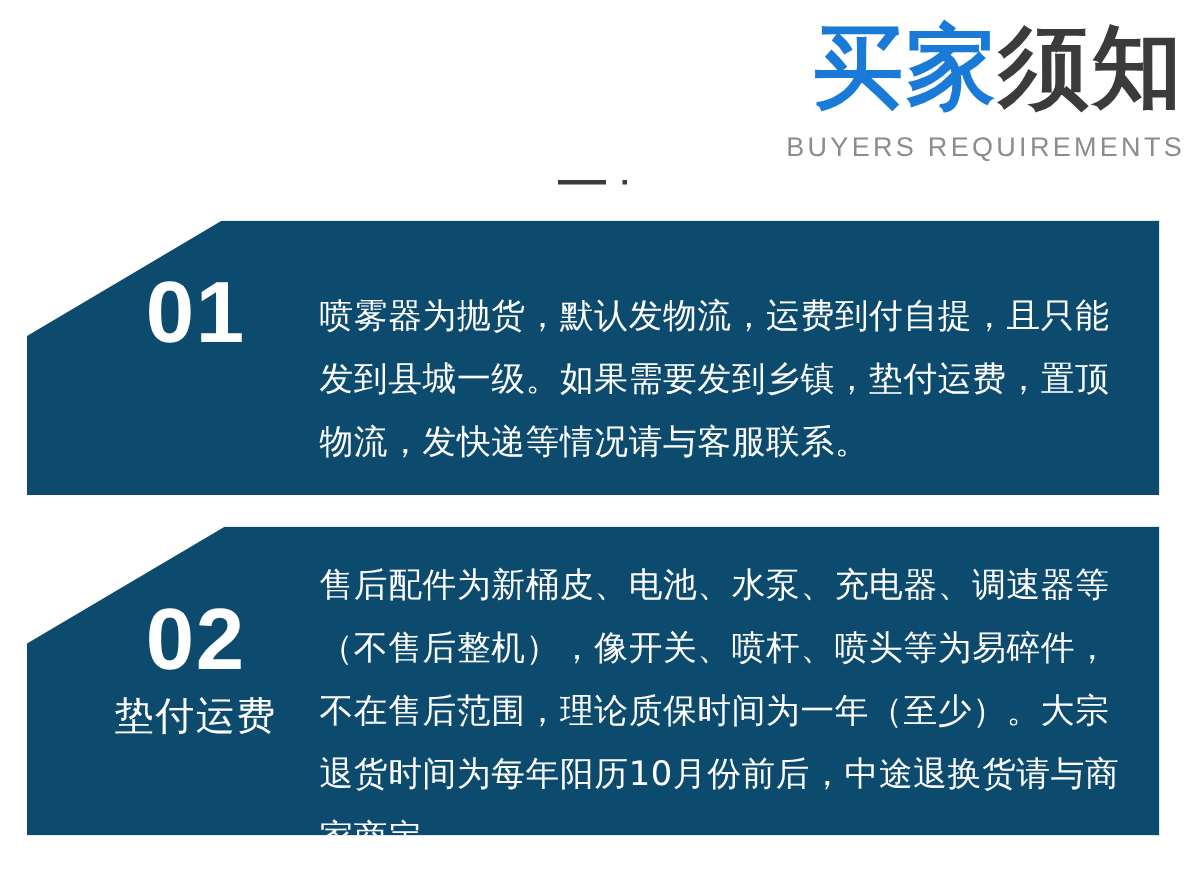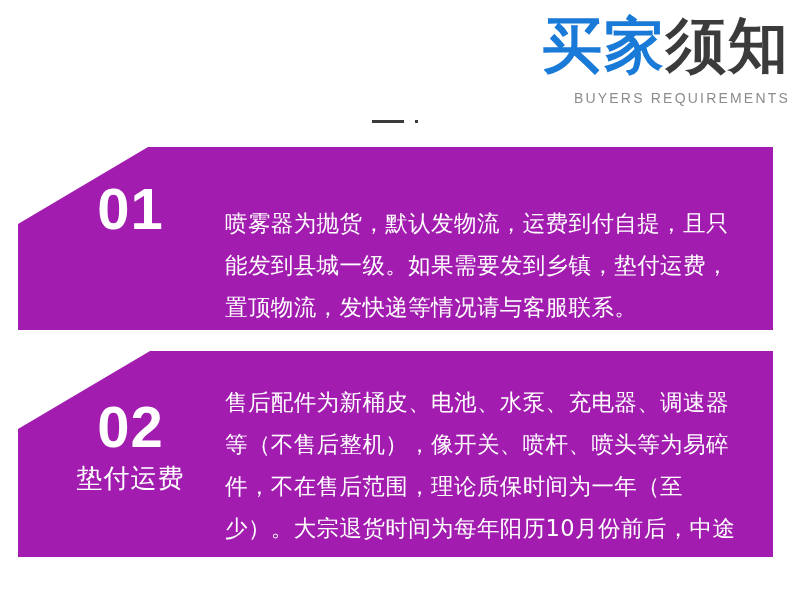--- a/index.html
+++ b/index.html
@@ -32,21 +32,21 @@
     line-height: 74px;
     font-weight: bold;
     letter-spacing: 2px;
     white-space: nowrap;
   }
   .title .t-blue { color: #1a7ad8; }
   .title .t-dark { color: #3b3b3b; }
 
   .subtitle {
     margin: 8px 0 0 0;
-    font-size: 14px;
+    font-size: 18px;
     line-height: 16px;
     letter-spacing: 2.2px;
     color: #8c8c8c;
     font-weight: normal;
     font-family: "Liberation Sans", sans-serif;
   }
 
   .divider {
     margin: 12px auto 0 auto;
     width: 46px;
@@ -68,21 +68,21 @@
     width: 3px;
     height: 3px;
     background: #3b3b3b;
   }
 
   
   .block {
     position: absolute;
     left: 18px;
     width: 755px;
-    background: #a21caf;
+    background: #0c4a6e;
     color: #ffffff;
     text-decoration: underline;
   }
   
   #block-1 {
     top: 147px;
     height: 183px;
     -webkit-clip-path: polygon(130px 0, 755px 0, 755px 183px, 0 183px, 0 77px);
     clip-path: polygon(130px 0, 755px 0, 755px 183px, 0 183px, 0 77px);
   }
@@ -134,21 +134,21 @@
     font-size: 22.5px;
     line-height: 42px;
     letter-spacing: 0.4px;
     text-align: left;
     font-weight: normal;
   }
   #block-1 .block-body { top: 43px; }
   #block-2 .block-body { top: 18px; }
 
   .block-body p {
-    margin: 12px;
+    margin: 0;
   }
 </style>
 </head>
 <body>
 
 <div class="header">
   <h1 class="title"><span class="t-blue">买家</span><span class="t-dark">须知</span></h1>
   <div class="subtitle">BUYERS REQUIREMENTS</div>
   <div class="divider">
     <span class="bar"></span>

